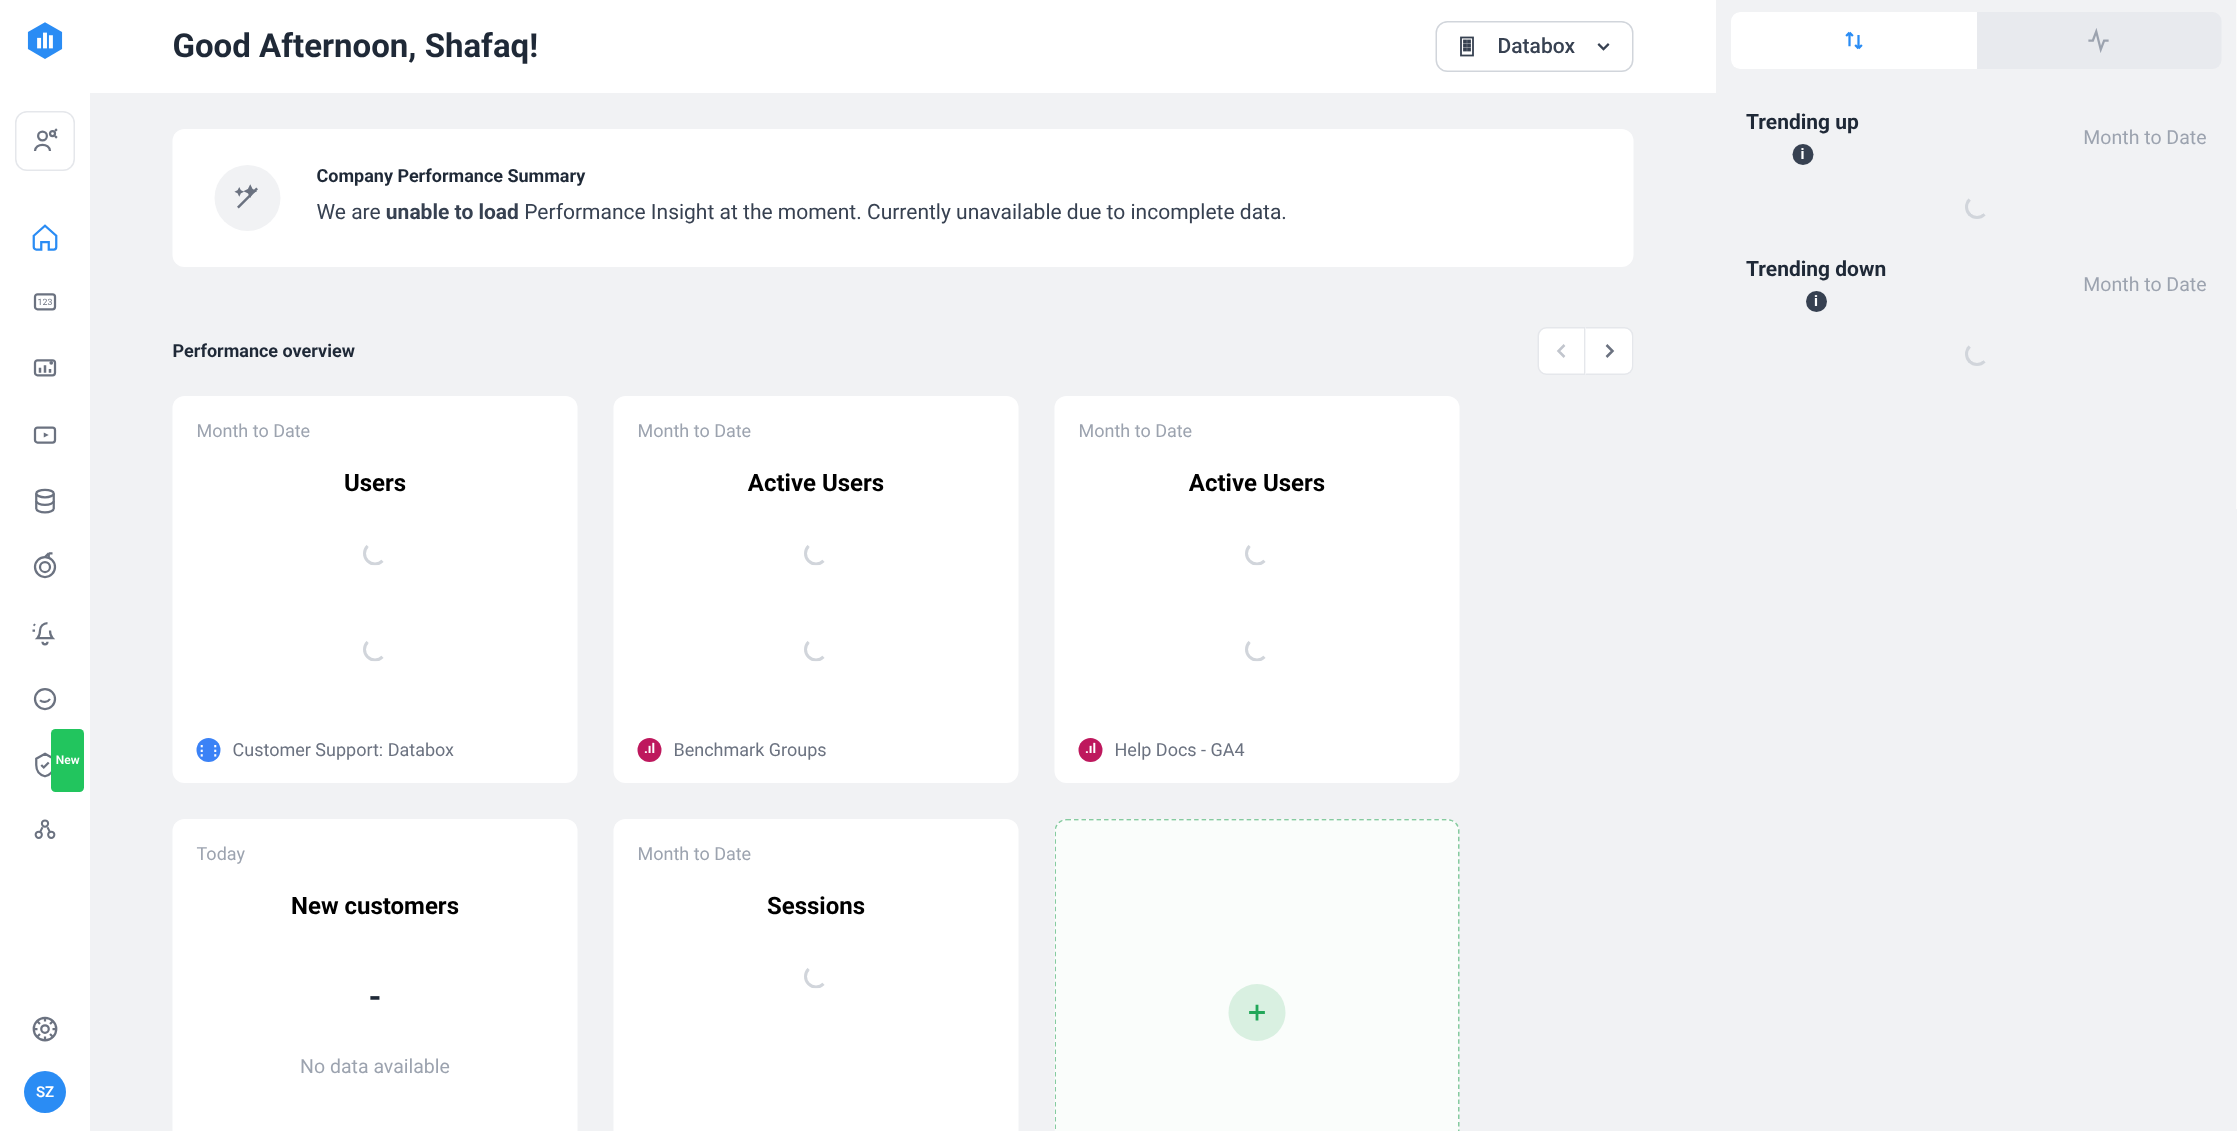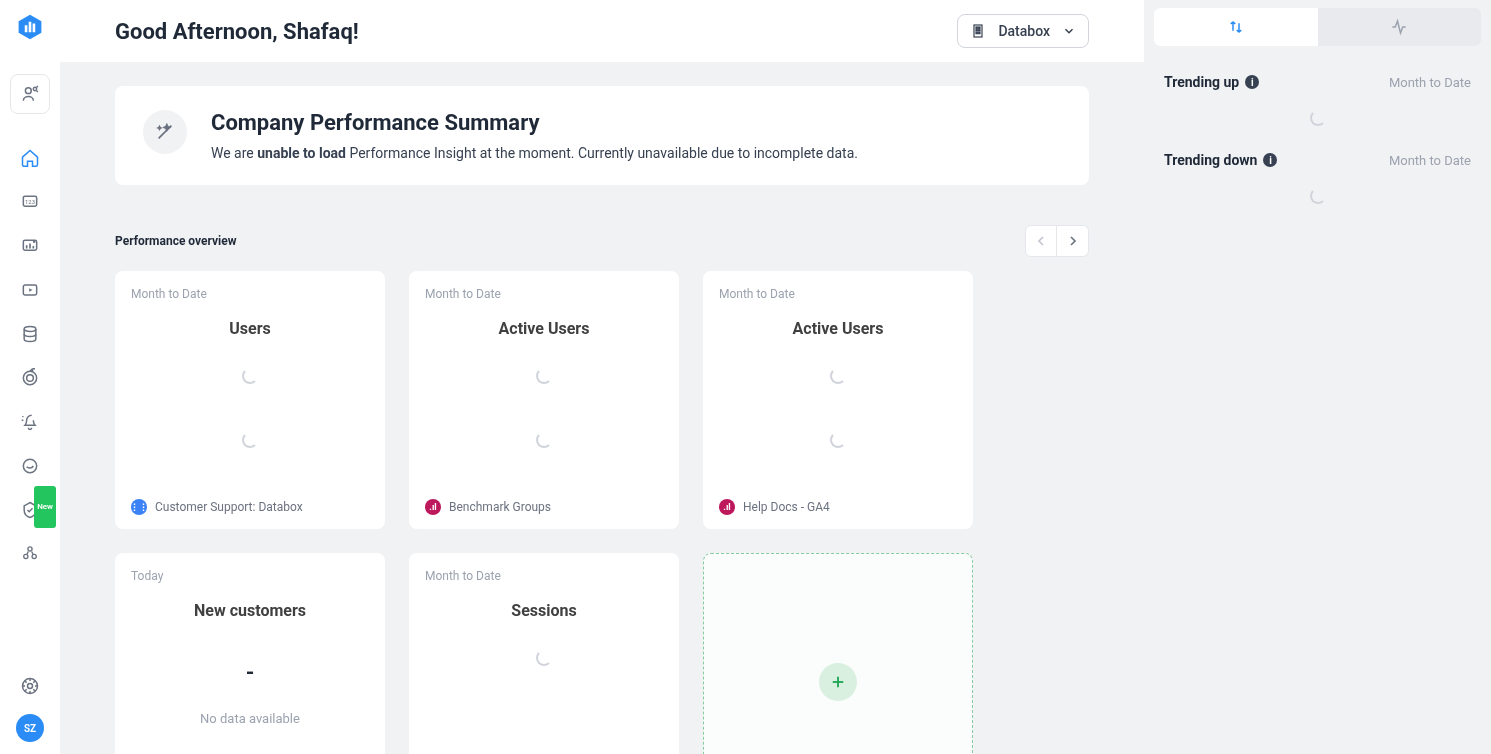--- a/index.html
+++ b/index.html
@@ -21,35 +21,35 @@
   .topbar { background: #fff; display: flex; align-items: center; justify-content: space-between; padding: 14px 55px; }
   .greeting { font-size: 22px; font-weight: 700; color: #1f2937; }
   .company-select { border: 1px solid #d1d5db; border-radius: 8px; background: #fff; padding: 8px 12px; display: flex; align-items: center; gap: 12px; font-size: 14px; font-weight: 500; color: #374151; cursor: pointer; }
   .company-select svg.building { width: 16px; height: 16px; color: #374151; }
   .company-select svg.chev { width: 14px; height: 14px; color: #374151; }
   
   .content { padding: 24px 55px; }
   
   .summary-card { background: #fff; border-radius: 8px; padding: 24px 28px; display: flex; gap: 24px; }
   .summary-icon-wrap { width: 44px; height: 44px; background: #f1f2f4; border-radius: 50%; display:flex; align-items:center; justify-content:center; flex-shrink:0; }
-  .summary-body h2 { font-size: 22px; font-weight: 700; color: #1f2937; margin-bottom: 10px; }
+  .summary-body h2 { font-size: 12px; font-weight: 700; color: #1f2937; margin-bottom: 10px; }
   .summary-body p { font-size: 14px; color: #374151; }
   
   .section-head { display: flex; justify-content: space-between; align-items: center; margin: 40px 0 14px; }
   .section-title { font-size: 12px; font-weight: 700; color: #1f2937; }
   .pager { display: flex; }
   .pager-btn { width: 32px; height: 32px; background: #fff; border: 1px solid #e5e7eb; display:flex; align-items:center; justify-content:center; color:#6b7280; cursor:pointer; }
   .pager-btn:first-child { border-radius: 6px 0 0 6px; }
   .pager-btn:last-child { border-radius: 0 6px 6px 0; border-left: none; }
   .pager-btn.disabled { color: #c1c5cd; cursor:default; }
   
   .cards-grid { display: grid; grid-template-columns: repeat(3, 270px); gap: 24px; }
   .metric-card { background: #fff; border-radius: 8px; padding: 16px 16px 14px; height: 258px; display:flex; flex-direction:column; position:relative; }
   .metric-period { font-size: 12px; color: #9ca3af; margin-bottom: 18px; }
-  .metric-title { font-size: 16px; font-weight: 700; color: #404040; text-align: center; margin-bottom: 20px; }
+  .metric-title { font-size: 16px; font-weight: 700; color: #000000; text-align: center; margin-bottom: 20px; }
   .metric-spinners { flex:1; display:flex; flex-direction:column; align-items:center; justify-content:flex-start; gap:48px; padding-top:10px; }
   .metric-value-wrap { flex:1; display:flex; flex-direction:column; align-items:center; padding-top:20px; }
   .metric-dash { font-size: 22px; font-weight:700; color:#1f2937; }
   .metric-nodata { font-size: 13px; color:#9ca3af; margin-top: 26px; }
   .metric-source { display:flex; align-items:center; gap:8px; font-size:12px; color:#6b7280; }
   .source-icon { width:16px; height:16px; border-radius:50%; display:flex; align-items:center; justify-content:center; font-size:9px; font-weight:700; color:#fff; }
   .source-blue { background:#3b82f6; }
   .source-orange { background:#be185d; }
   
   .add-card { border: 1px dashed #86cba0; background: #fafdfb; border-radius: 8px; height: 258px; display:flex; align-items:center; justify-content:center; cursor:pointer; }
@@ -61,21 +61,21 @@
   
   .right-panel { width: 347px; flex-shrink:0; background:#f1f2f4; padding: 8px 10px 0; }
   .rp-tabs { display:flex; border-radius:6px; overflow:hidden; background:#e8eaee; }
   .rp-tab { flex:1; height:38px; display:flex; align-items:center; justify-content:center; cursor:pointer; }
   .rp-tab.active { background:#fff; }
   .rp-tab.active svg { color:#2a8cf4; }
   .rp-tab svg { color:#9ca3af; }
   
   .rp-section { padding: 28px 10px 0; }
   .rp-head { display:flex; justify-content:space-between; align-items:center; margin-bottom:20px; }
-  .rp-title { font-size:14px; font-weight:700; color:#1f2937; display:flex; align-items:center; gap:6px; }
+  .rp-title { font-size:14px; font-weight:700; color:#1f2937; display:flex; align-items:center; gap:6px;flex-direction:column; }
   .rp-period { font-size:13px; color:#9ca3af; }
   .rp-spinner-wrap { display:flex; justify-content:center; padding: 0 0 10px; }
   .info-dot { width:14px; height:14px; border-radius:50%; background:#374151; color:#fff; font-size:10px; font-weight:700; display:inline-flex; align-items:center; justify-content:center; }
 </style>
 </head>
 <body>
 
 <div class="app">
 
   <div class="sidebar">

